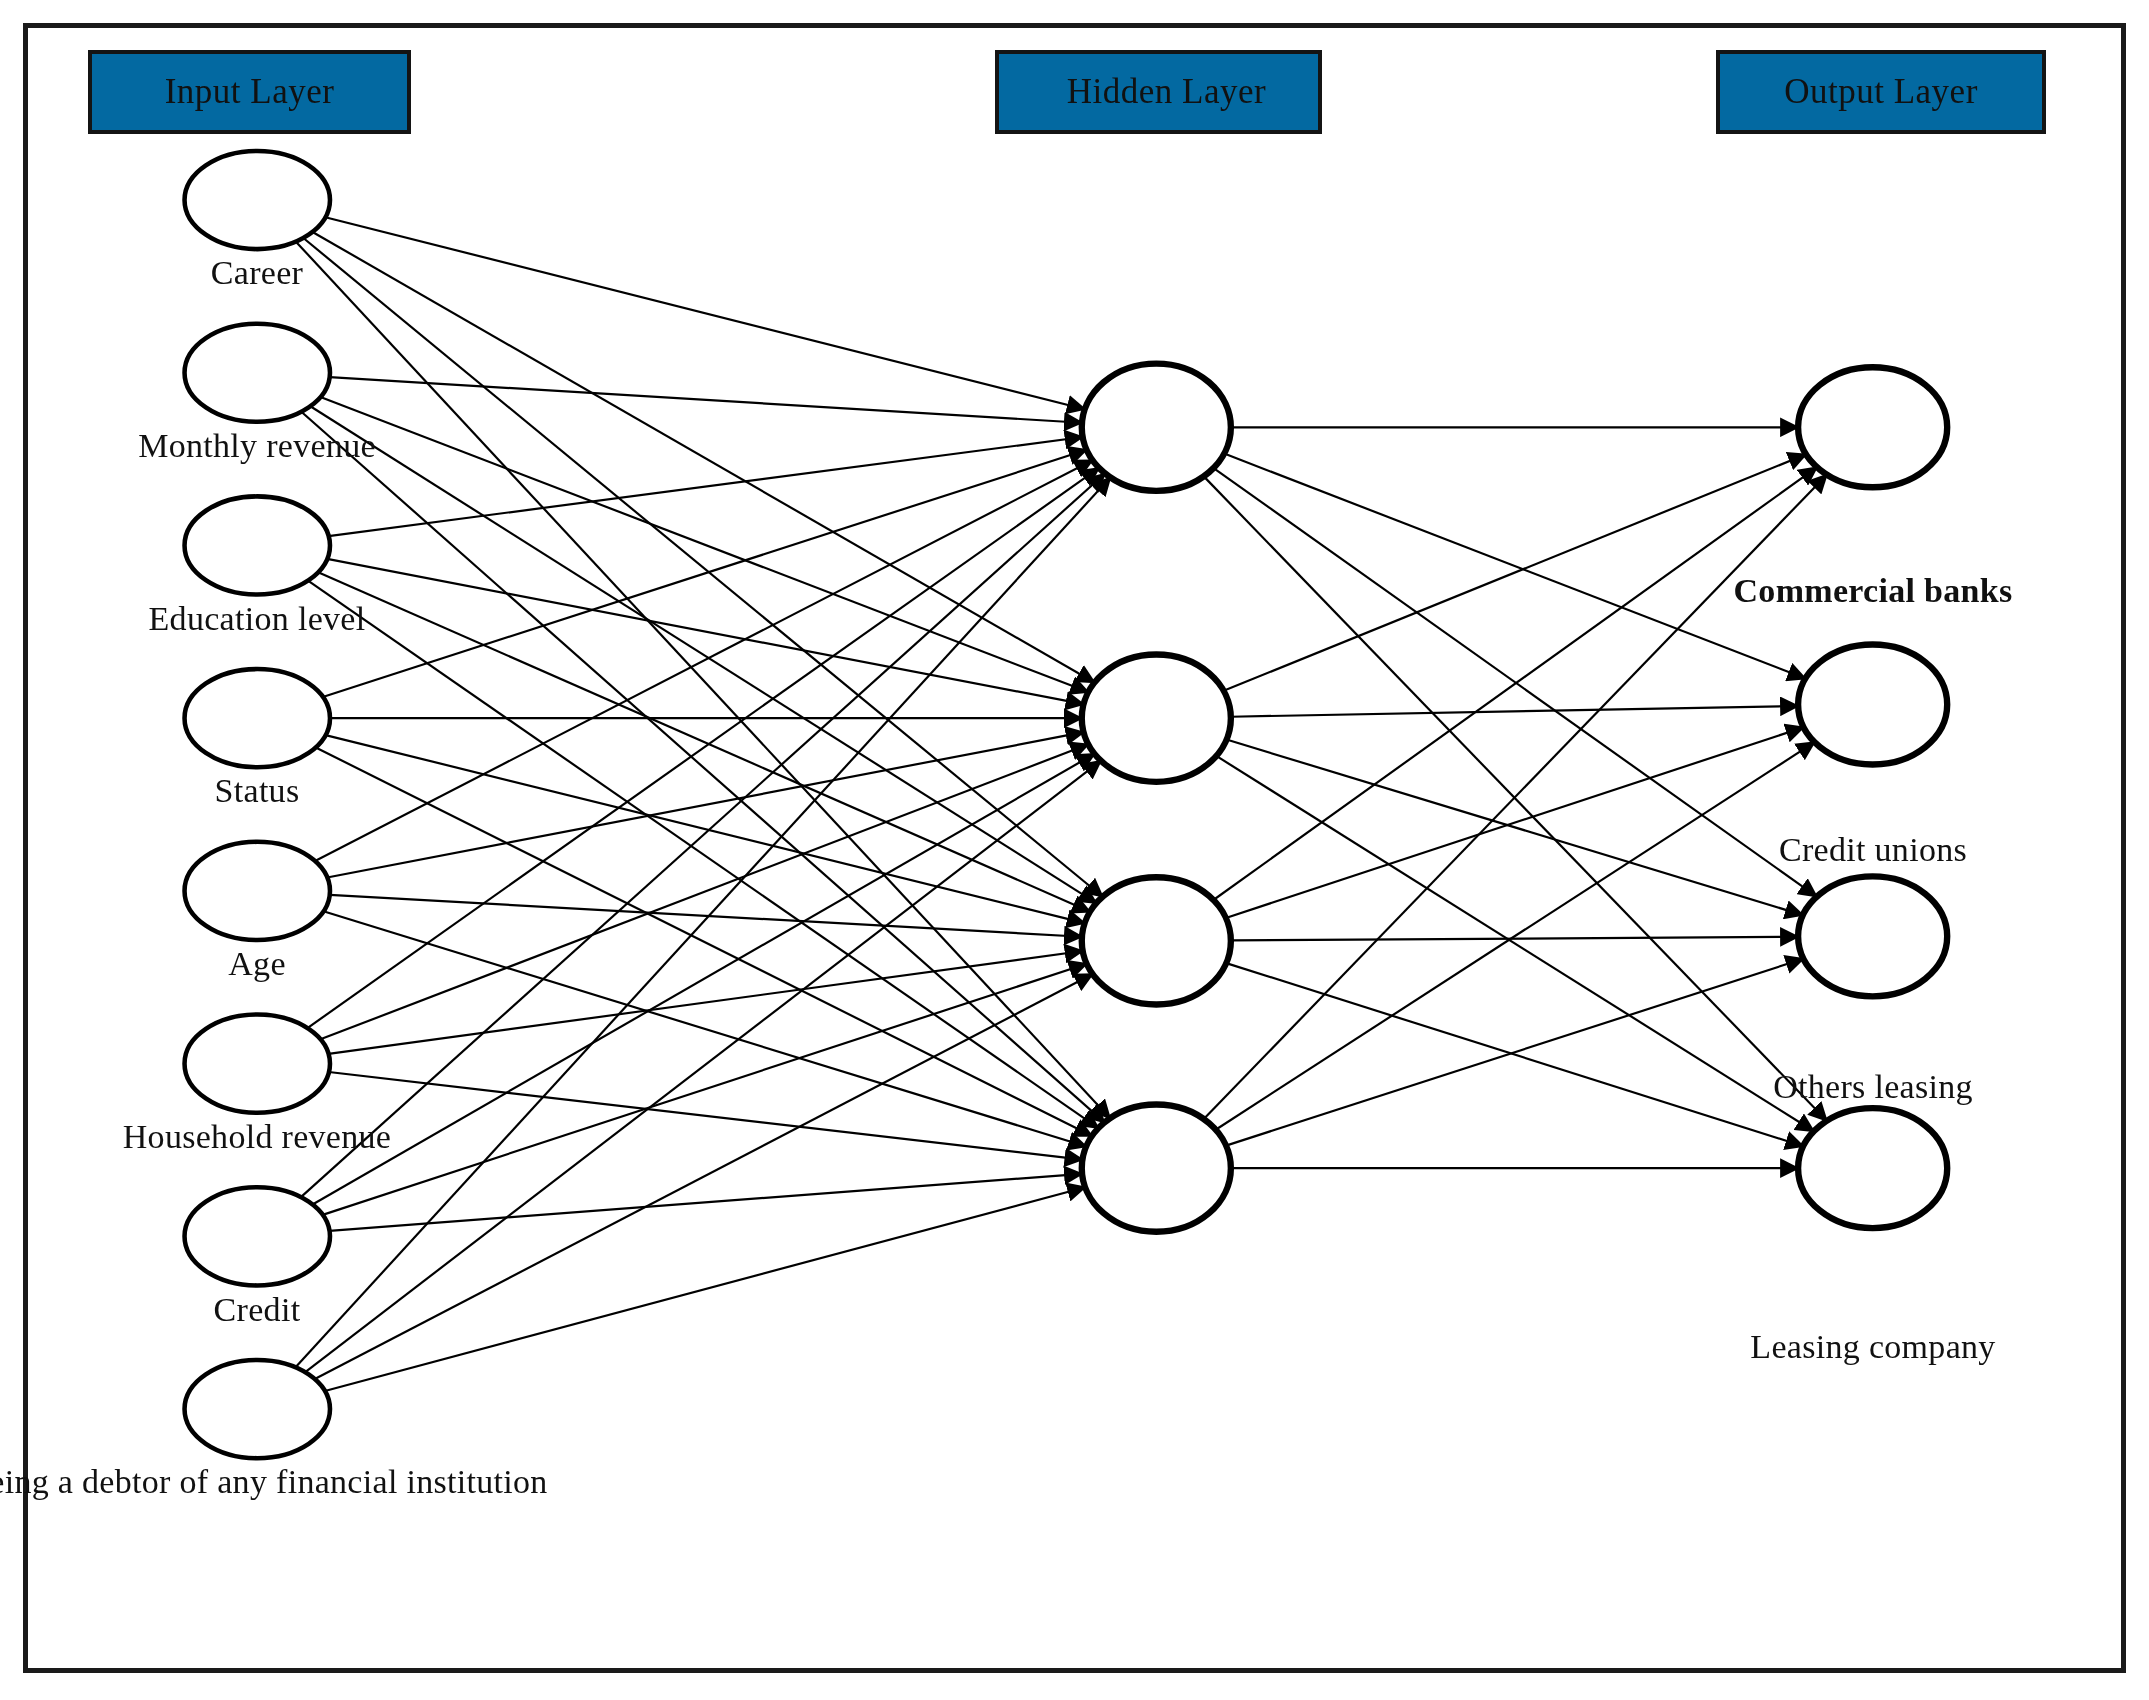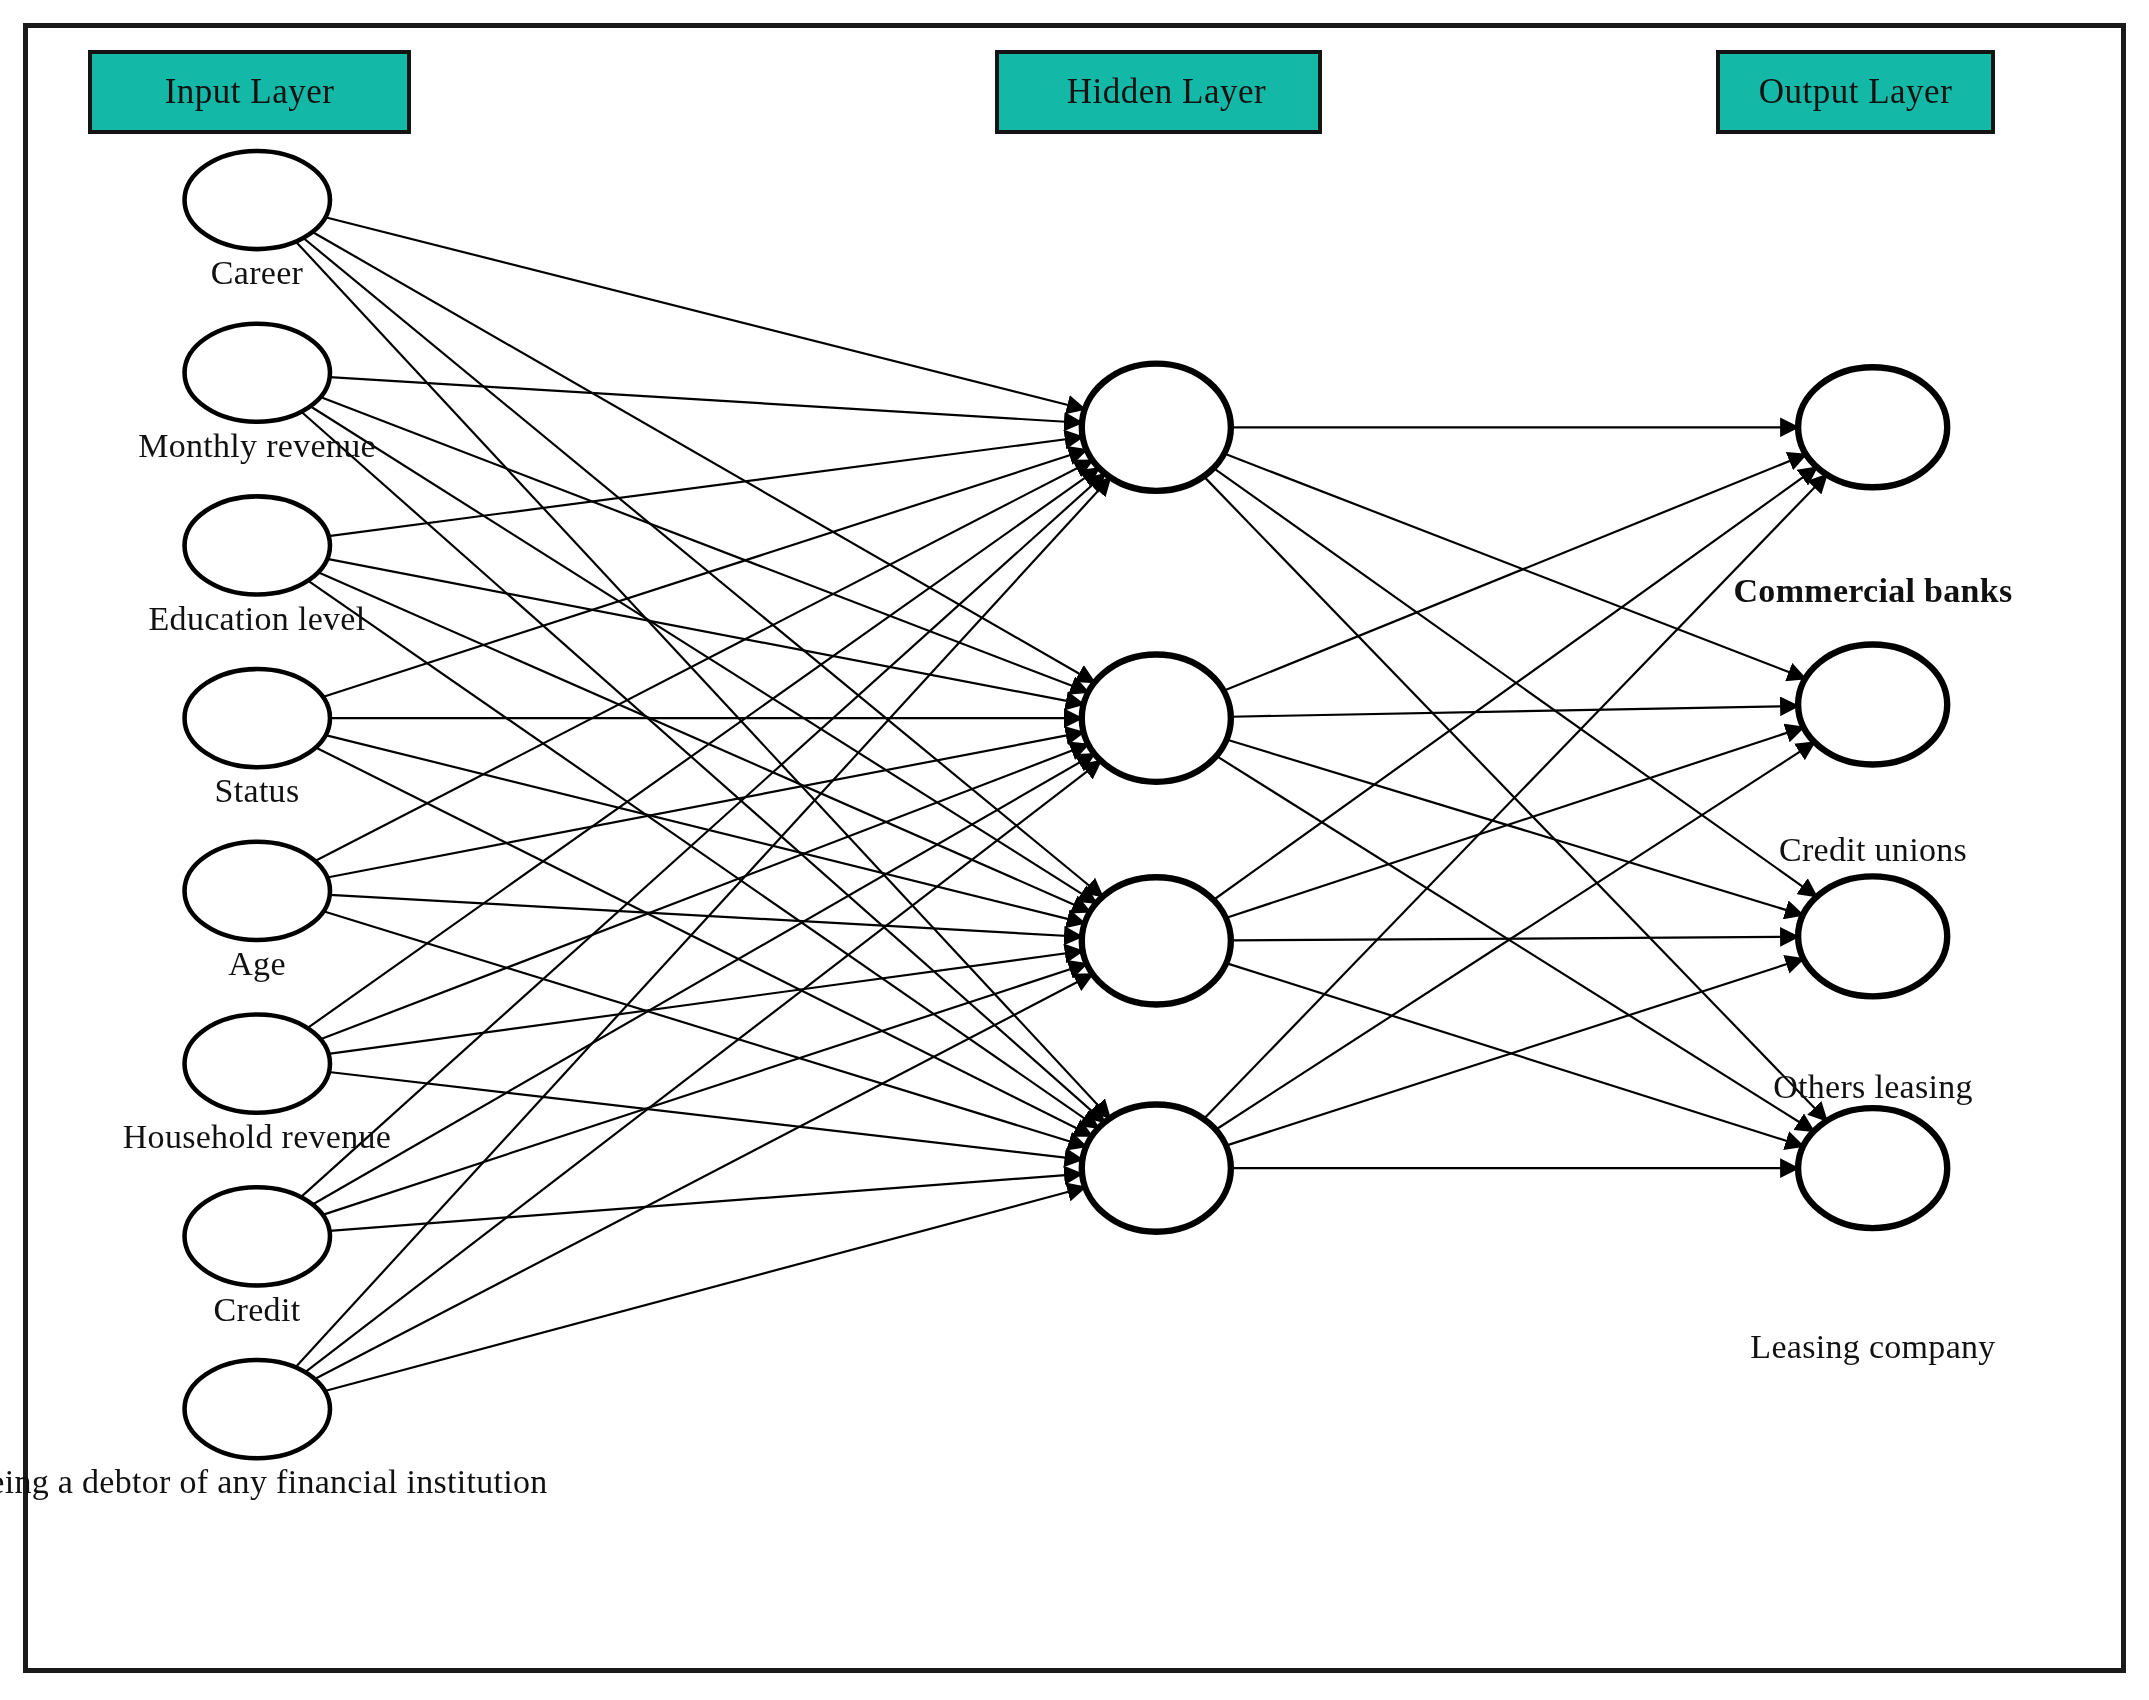--- a/index.html
+++ b/index.html
@@ -32,32 +32,32 @@
     border: 5.5px solid #1a1a1a;
     box-sizing: border-box;
     background: #ffffff;
   }
 
   
   .layer-box {
     position: absolute;
     border: 4.5px solid #141414;
     box-sizing: border-box;
-    background: #14b8a6;
+    background: #0369a1;
     display: flex;
     align-items: center;
     justify-content: center;
     font-size: 35px;
     color: #111111;
     letter-spacing: 0.5px;
     z-index: 6;
   }
   .layer-box-input  { left: 88px;  top: 50px;  width: 323px; height: 84px; }
   .layer-box-hidden { left: 995px; top: 50px; width: 327px; height: 84px; padding-left: 16px; }
-  .layer-box-output { left: 1716px; top: 50px; width: 279px; height: 84px; }
+  .layer-box-output { left: 1716px; top: 50px; width: 330px; height: 84px; }
 
   
   #net-svg {
     position: absolute;
     left: 0;
     top: 0;
     width: 2149px;
     height: 1700px;
     z-index: 2;
   }

